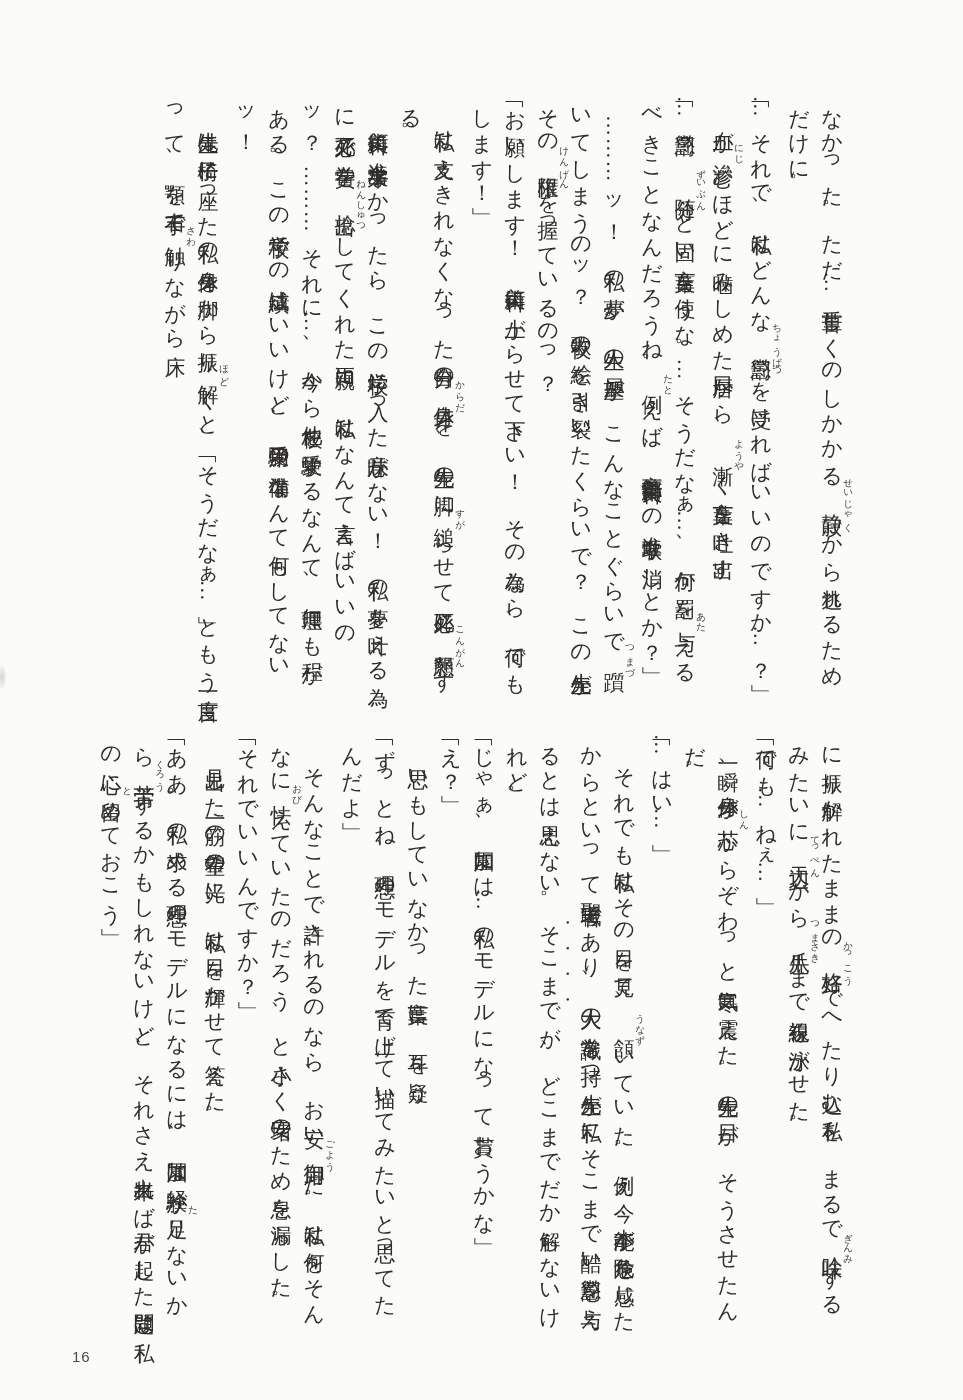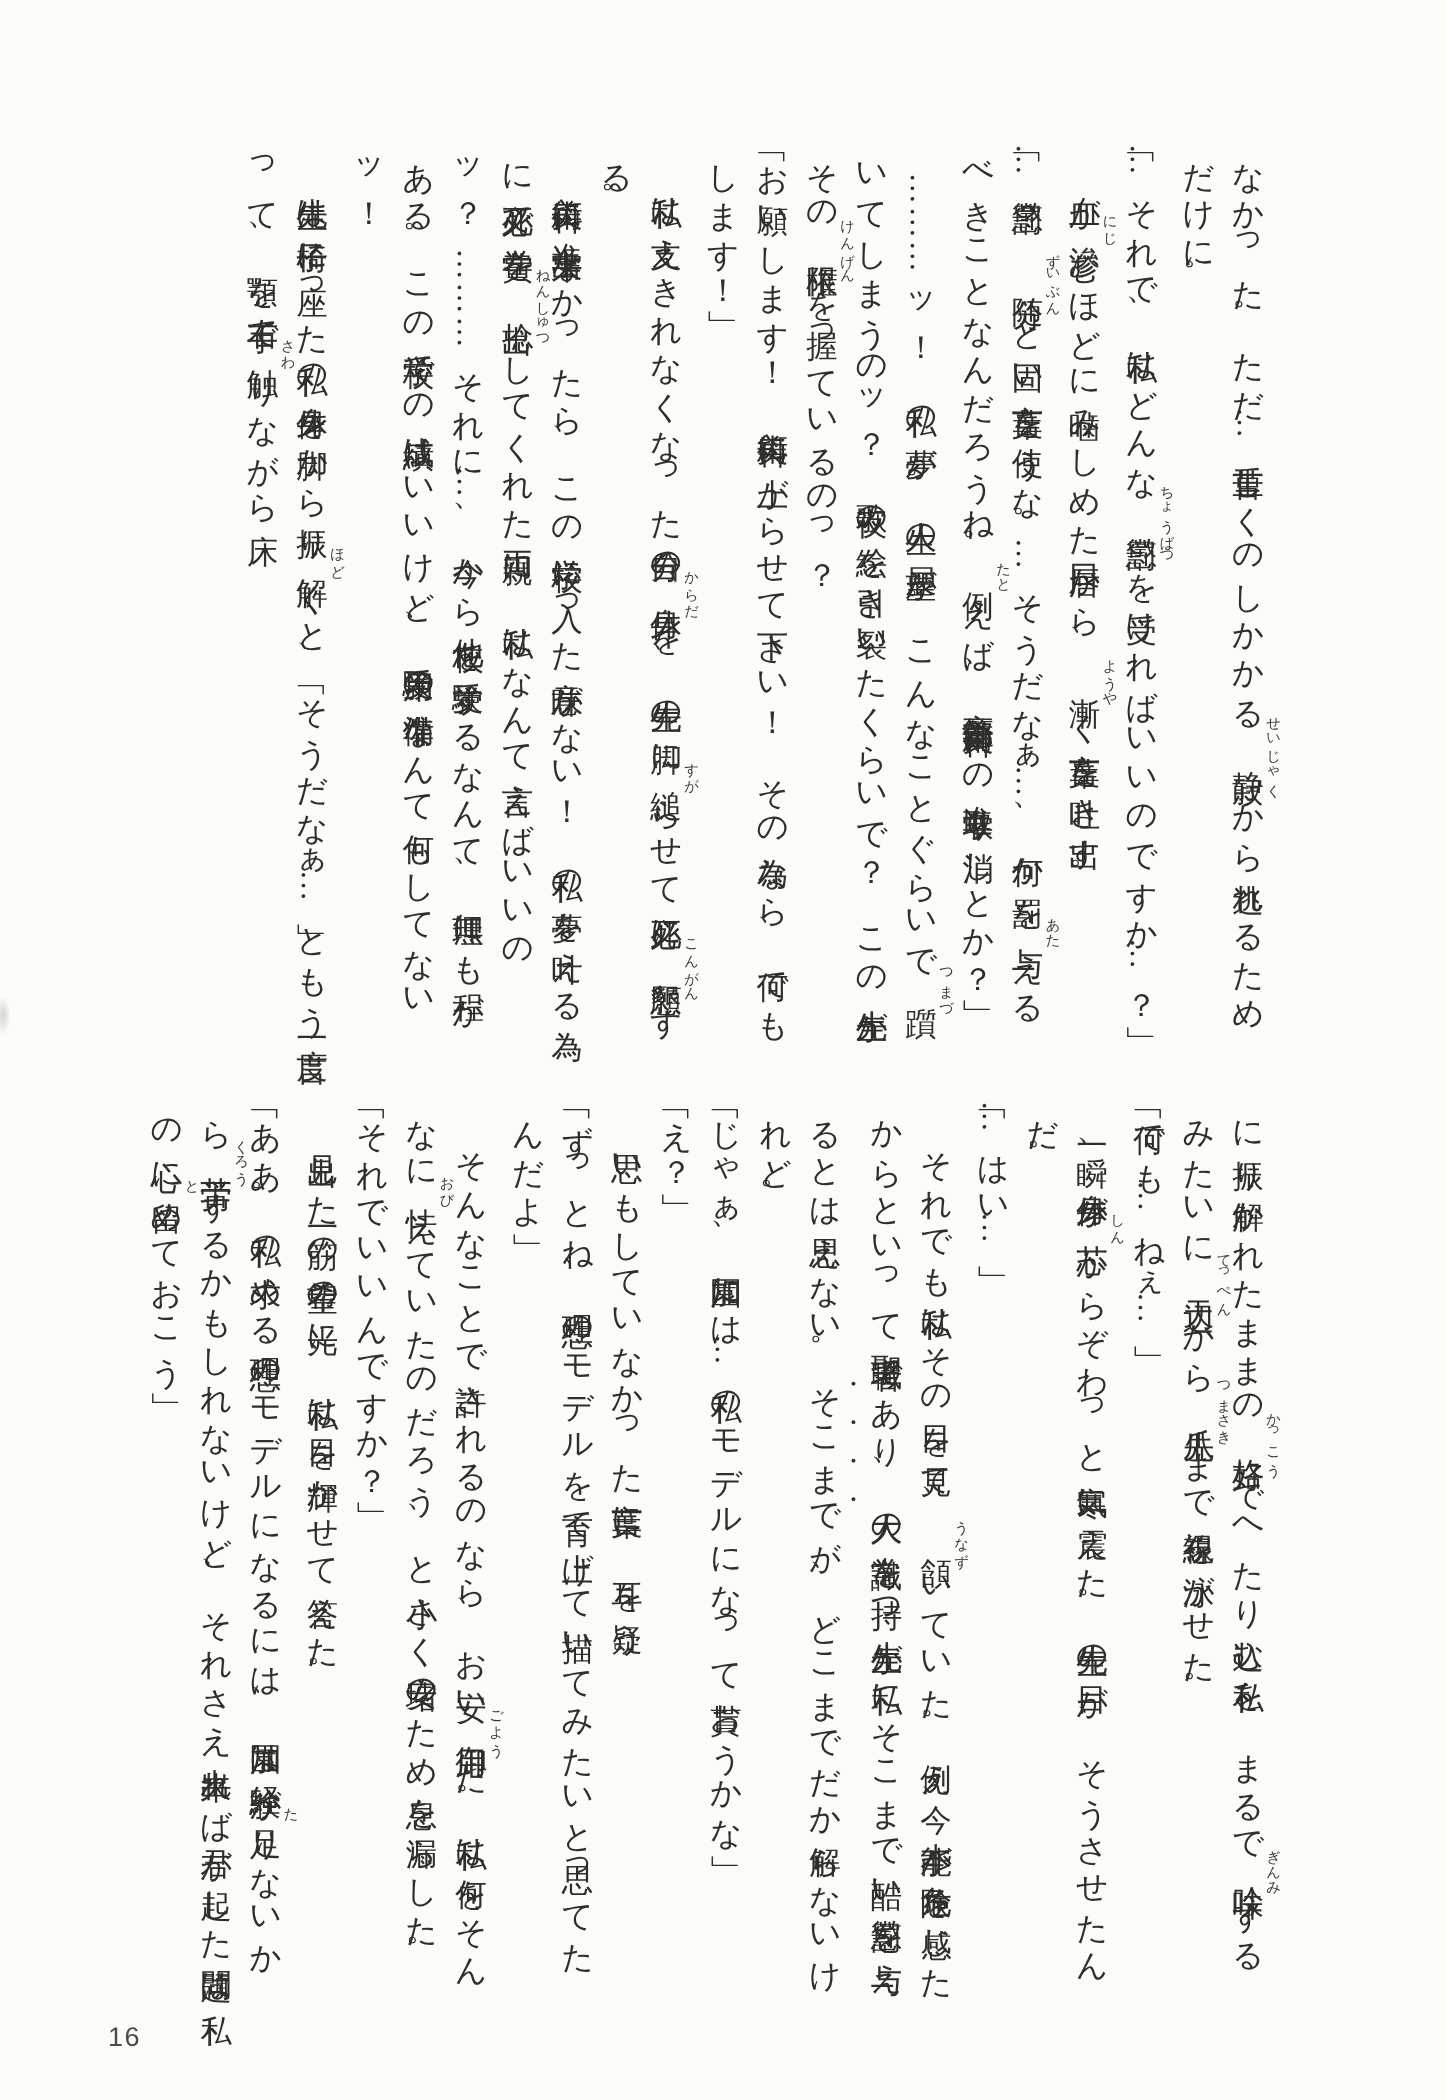--- a/index.html
+++ b/index.html
@@ -31,21 +31,21 @@
     color: #3a3937;
   }
   .em {
     -webkit-text-emphasis: filled dot currentColor;
     text-emphasis: filled dot currentColor;
   }
   .page-number {
     position: absolute;
     left: 72px; top: 1348px;
     font-family: "Liberation Sans", "DejaVu Sans", sans-serif;
-    font-size: 18px;
+    font-size: 15px;
     color: #4b4a48;
     letter-spacing: 1px;
   }
   .edge-smudge {
     position: absolute;
     left: -3px; top: 664px;
     width: 10px; height: 26px;
     border-radius: 50%;
     background: radial-gradient(closest-side, rgba(110,110,110,0.28), rgba(110,110,110,0));
   }

